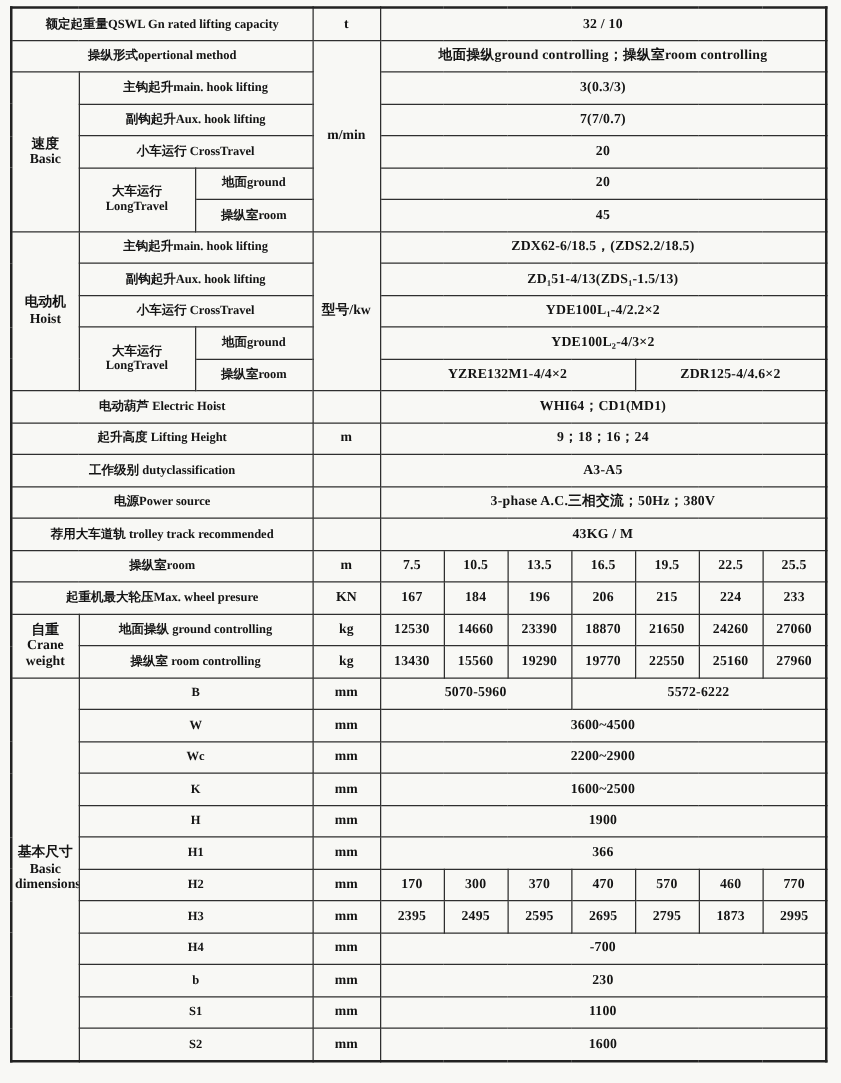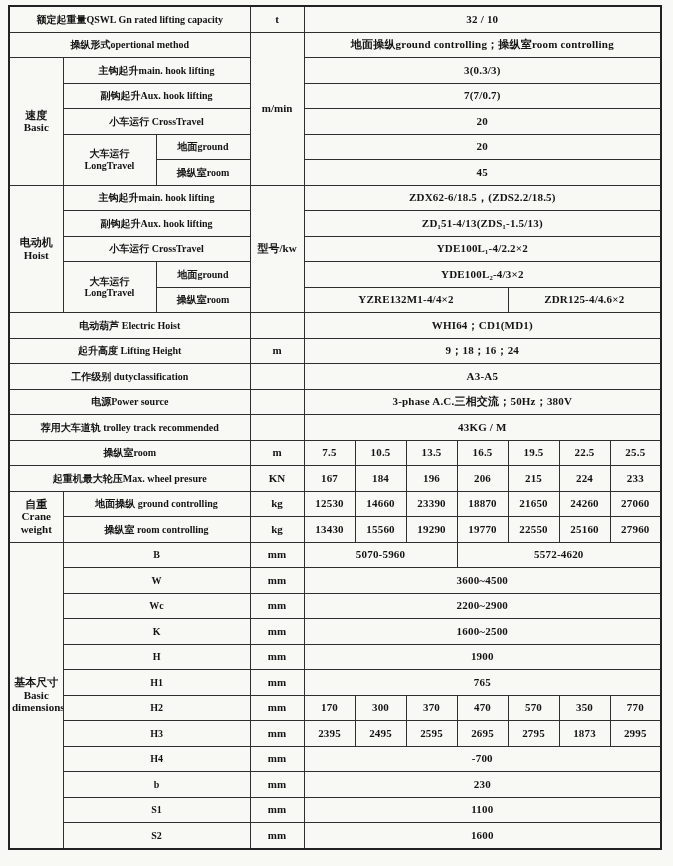--- a/index.html
+++ b/index.html
@@ -185,21 +185,21 @@
           <td class="value">25160</td>
           <td class="value">27960</td>
         </tr>
         <tr>
           <td rowspan="12" class="group">基本尺寸
 Basic
 dimensions</td>
           <td colspan="2" class="label">B</td>
           <td class="unit">mm</td>
           <td colspan="3" class="value">5070-5960</td>
-          <td colspan="4" class="value">5572-4620</td>
+          <td colspan="4" class="value">5572-6222</td>
         </tr>
         <tr>
           <td colspan="2" class="label">W</td>
           <td class="unit">mm</td>
           <td colspan="7" class="value">3600~4500</td>
         </tr>
         <tr>
           <td colspan="2" class="label">Wc</td>
           <td class="unit">mm</td>
           <td colspan="7" class="value">2200~2900</td>
@@ -210,31 +210,31 @@
           <td colspan="7" class="value">1600~2500</td>
         </tr>
         <tr>
           <td colspan="2" class="label">H</td>
           <td class="unit">mm</td>
           <td colspan="7" class="value">1900</td>
         </tr>
         <tr>
           <td colspan="2" class="label">H1</td>
           <td class="unit">mm</td>
-          <td colspan="7" class="value">765</td>
+          <td colspan="7" class="value">366</td>
         </tr>
         <tr>
           <td colspan="2" class="label">H2</td>
           <td class="unit">mm</td>
           <td class="value">170</td>
           <td class="value">300</td>
           <td class="value">370</td>
           <td class="value">470</td>
           <td class="value">570</td>
-          <td class="value">350</td>
+          <td class="value">460</td>
           <td class="value">770</td>
         </tr>
         <tr>
           <td colspan="2" class="label">H3</td>
           <td class="unit">mm</td>
           <td class="value">2395</td>
           <td class="value">2495</td>
           <td class="value">2595</td>
           <td class="value">2695</td>
           <td class="value">2795</td>

